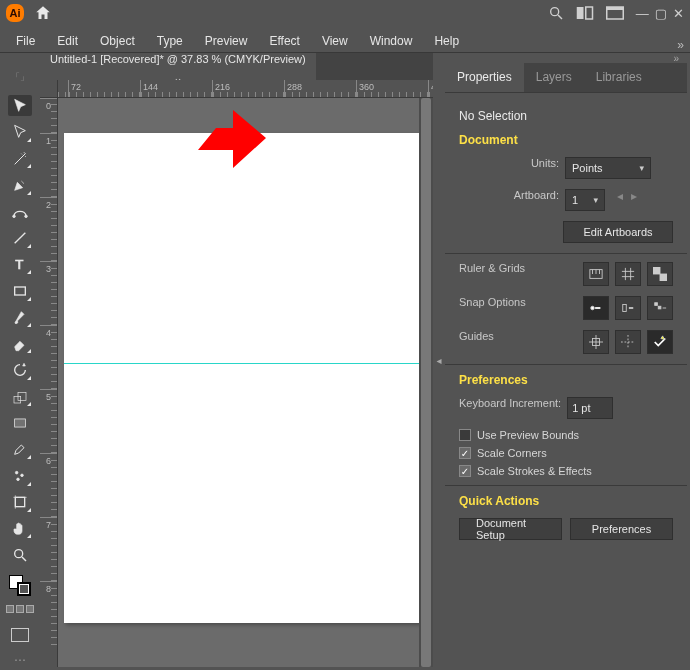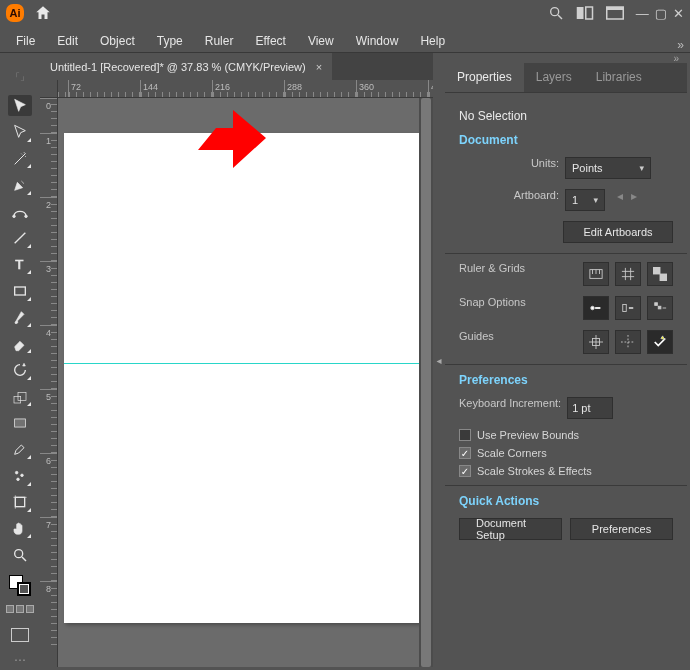--- a/index.html
+++ b/index.html
@@ -30,21 +30,21 @@
   .swatch { width:22px; height:22px; position:relative; margin-top:4px;}
   .swatch .fill { position:absolute; top:0; left:0; width:14px;height:14px;background:#fff;border:1px solid #000;}
   .swatch .stroke { position:absolute; bottom:0; right:0; width:14px;height:14px;background:#535353;border:2px solid #000; box-shadow:0 0 0 1px #fff inset;}
   .mini-row { display:flex; gap:2px; margin-top:4px;}
   .mini-row span{ width:8px;height:8px;background:#777;border:1px solid #aaa;}
   .screenmode{ width:18px; height:14px; border:1px solid #ccc; margin-top:10px;}
 
   
   .docarea { flex: 1; background: #535353; display: flex; flex-direction: column; position: relative; min-width:0;}
   .tabrow { height: 27px; background: #434343; display: flex; align-items: center; }
-  .doctab { height: 27px; background: #535353; padding: 0 10px; display: flex; align-items: center; color: #e6e6e6; font-size: 11px; gap: 10px; }
+  .doctab { height: 27px; background: #535353; padding: 0 10px; display: flex; align-items: center; color: #e6e6e6; font-size: 11px; gap: 10px; flex-direction: column; }
   .doctab .close { color:#ccc; }
   .rulers-canvas { flex:1; position:relative; background:#6b6b6b; }
   .hruler { position:absolute; top:0; left:18px; right:0; height:18px; background:#535353; color:#bdbdbd; font-size:9px; display:flex; overflow:hidden; border-bottom:1px solid #3a3a3a;}
   .hruler div{ width:72px; flex-shrink:0; border-left:1px solid #888; position:relative; height:18px;}
   .hruler div span{position:absolute; left:2px; top:2px;}
   .hruler div::after{content:"";position:absolute;bottom:0;left:0;right:0;height:6px;background:repeating-linear-gradient(90deg,#888 0,#888 1px,transparent 1px,transparent 7px);}
   .vruler { position:absolute; top:18px; left:0; bottom:0; width:18px; background:#535353; color:#bdbdbd; font-size:9px; display:flex; flex-direction:column; overflow:hidden; border-right:1px solid #3a3a3a;}
   .vruler div{ height:64px; flex-shrink:0; border-top:1px solid #888; display:flex; align-items:flex-start; justify-content:center; padding-top:2px; position:relative;}
   .vruler div::after{content:"";position:absolute;top:0;bottom:0;right:0;width:6px;background:repeating-linear-gradient(0deg,#888 0,#888 1px,transparent 1px,transparent 7px);}
   .rulercorner{position:absolute;top:0;left:0;width:18px;height:18px;background:#535353;border-right:1px solid #3a3a3a;border-bottom:1px solid #3a3a3a;}
@@ -59,21 +59,21 @@
   .dock-strip span{writing-mode:vertical-rl; color:#aaa; font-size:10px;}
 
   
   .panel { width: 242px; background: #535353; display:flex; flex-direction:column; }
   .panel-expand{height:10px;text-align:right;color:#aaa;padding-right:8px;font-size:10px;}
   .panel-tabs { height: 30px; display: flex; border-bottom: 1px solid #3a3a3a; background:#434343;}
   .ptab { padding: 7px 12px; color: #999; font-size: 12px; }
   .ptab.active { background: #535353; color: #eaeaea; }
   .panel-body{ flex:1; overflow:auto; padding: 10px 14px; }
   .section-title{ color:#eaeaea; font-size:12px; margin: 6px 0 10px; }
-  .subtitle{ color:#7dd3fc; font-weight:bold; font-size:12px; margin: 6px 0 10px;}
+  .subtitle{ color:#fde047; font-weight:bold; font-size:12px; margin: 6px 0 10px;}
   .row { display:flex; align-items:flex-start; margin-bottom:10px; gap:6px;}
   .row .lbl{ color:#c8c8c8; font-size:11px; width:100px; text-align:right;}
   .select, .btn, .numfield { background:#3f3f3f; border:1px solid #2f2f2f; color:#e6e6e6; font-size:11px; height:22px; display:flex; align-items:center;}
   .select{ width:86px; justify-content:space-between; padding:0 6px;}
   .select.small{width:40px;}
   .caret{font-size:9px;color:#ccc;}
   .artboard-nav{display:flex;gap:8px;color:#888;margin-left:6px;}
   .btn{ justify-content:center; padding:0 16px; cursor:default;}
   .btnrow{display:flex;gap:8px;}
   .divider{height:1px;background:#3a3a3a;margin:8px -14px;}
@@ -113,21 +113,21 @@
       <span>✕</span>
     </div>
   </div>
 </div>
 
 <div class="menubar">
   <div class="menu-item">File</div>
   <div class="menu-item">Edit</div>
   <div class="menu-item">Object</div>
   <div class="menu-item">Type</div>
-  <div class="menu-item">Ruler</div>
+  <div class="menu-item">Preview</div>
   <div class="menu-item">Effect</div>
   <div class="menu-item">View</div>
   <div class="menu-item">Window</div>
   <div class="menu-item">Help</div>
 </div>
 <div class="expand-bar">»</div>
 
 <div class="main">
 
   <div class="tools">

